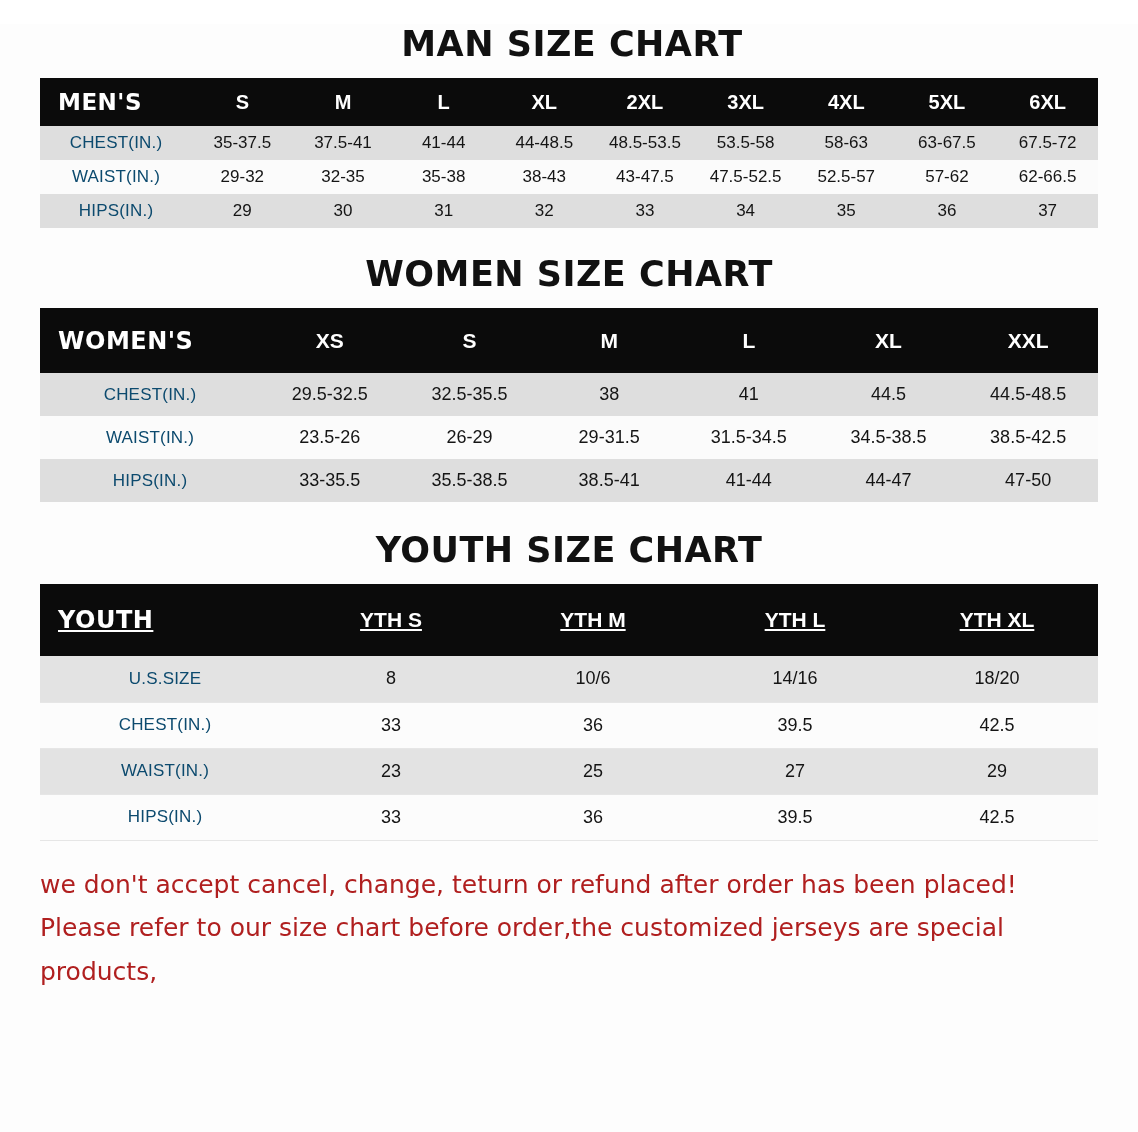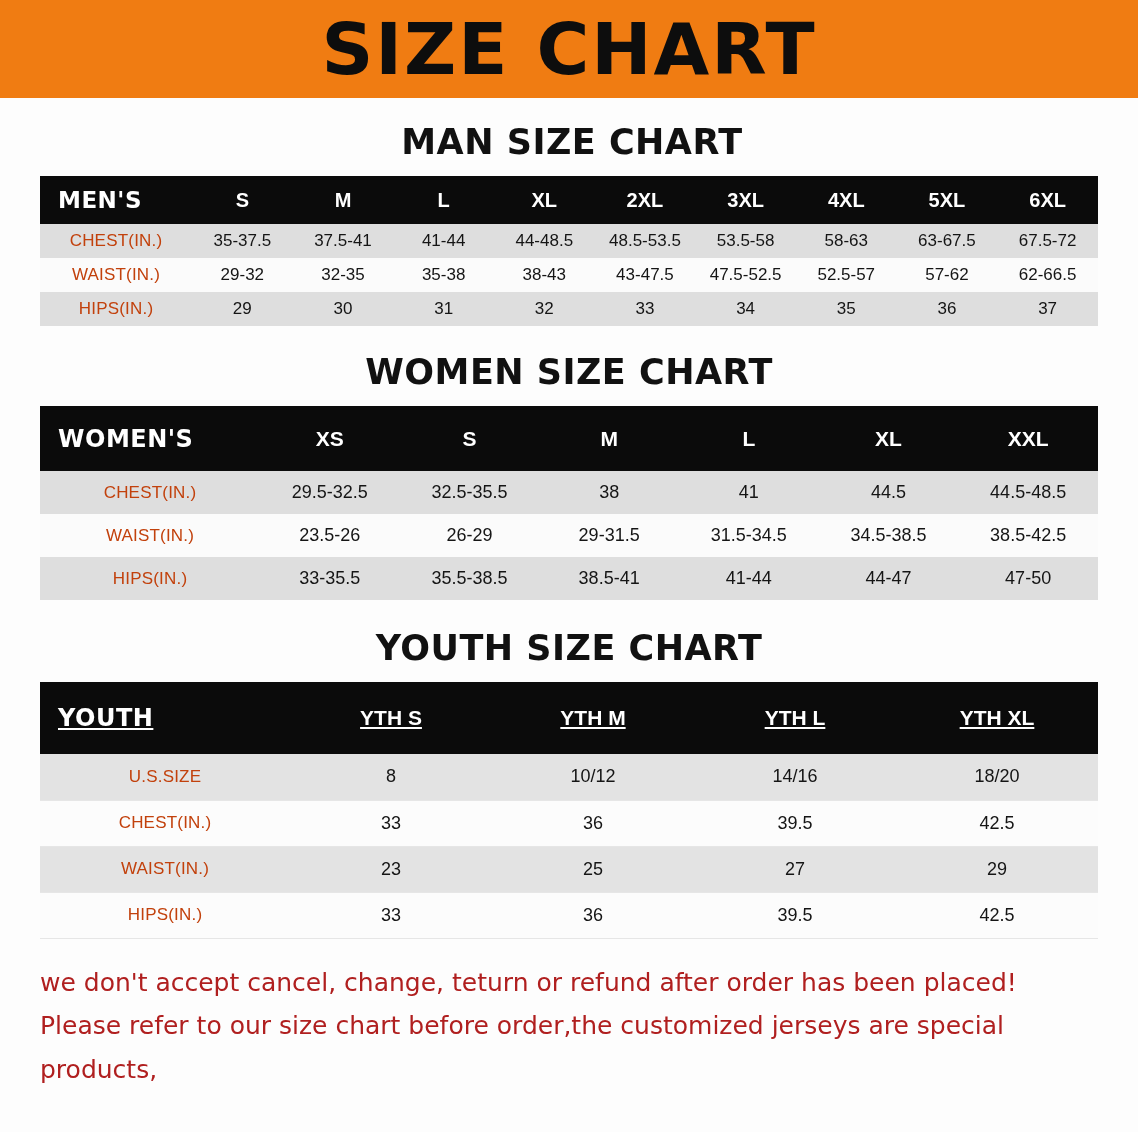--- a/index.html
+++ b/index.html
@@ -90,21 +90,21 @@
     padding-left: 18px;
     font-family: "DejaVu Sans", sans-serif;
     font-size: 23px;
     letter-spacing: 0.5px;
   }
   
   table.size-table tbody tr.shade { background: #dedede; }
   table.size-table tbody tr.plain { background: #fbfbfb; }
   table.size-table tbody td.rowhead {
     font-size: 17px;
-    color: #c2410c;
+    color: #0c4a6e;
     letter-spacing: 0.2px;
   }
 
   
   .t-men col.c0 { width: 152px; }
   .t-women col.c0 { width: 220px; }
   .t-youth col.c0 { width: 250px; }
 
   
   table.t-youth tbody tr { border-bottom: 1px solid #e6e6e6; }
@@ -128,23 +128,20 @@
     font-size: 25px;
     line-height: 1.75;
   }
   .note span { display: block; }
 </style>
 </head>
 <body>
 
 <div class="page">
 
-  <div class="banner">
-    <div class="banner-title">SIZE CHART</div>
-  </div>
 
   <div class="section-heading h-man">MAN SIZE CHART</div>
   <div class="chart-wrap">
     <table class="size-table t-men">
       <colgroup>
         <col class="c0">
           <col>
           <col>
           <col>
           <col>
@@ -280,21 +277,21 @@
           <th>YTH S</th>
           <th>YTH M</th>
           <th>YTH L</th>
           <th>YTH XL</th>
         </tr>
       </thead>
       <tbody>
         <tr class="shade">
           <td class="rowhead">U.S.SIZE</td>
           <td>8</td>
-          <td>10/12</td>
+          <td>10/6</td>
           <td>14/16</td>
           <td>18/20</td>
         </tr>
         <tr class="plain">
           <td class="rowhead">CHEST(IN.)</td>
           <td>33</td>
           <td>36</td>
           <td>39.5</td>
           <td>42.5</td>
         </tr>

